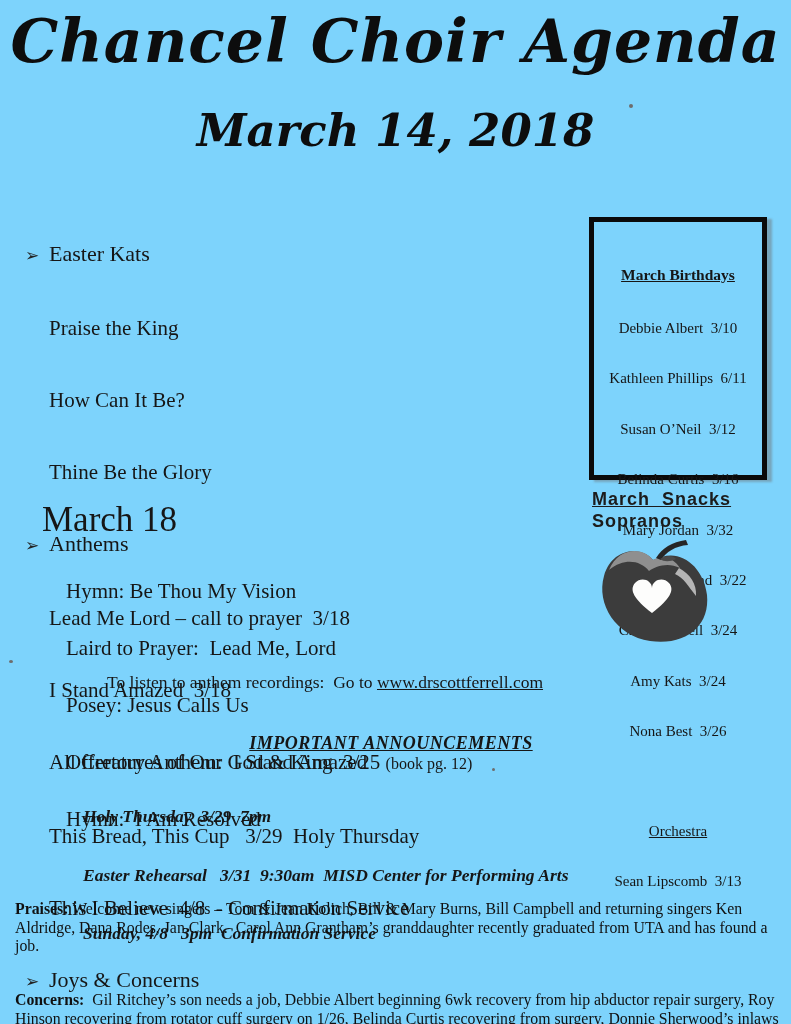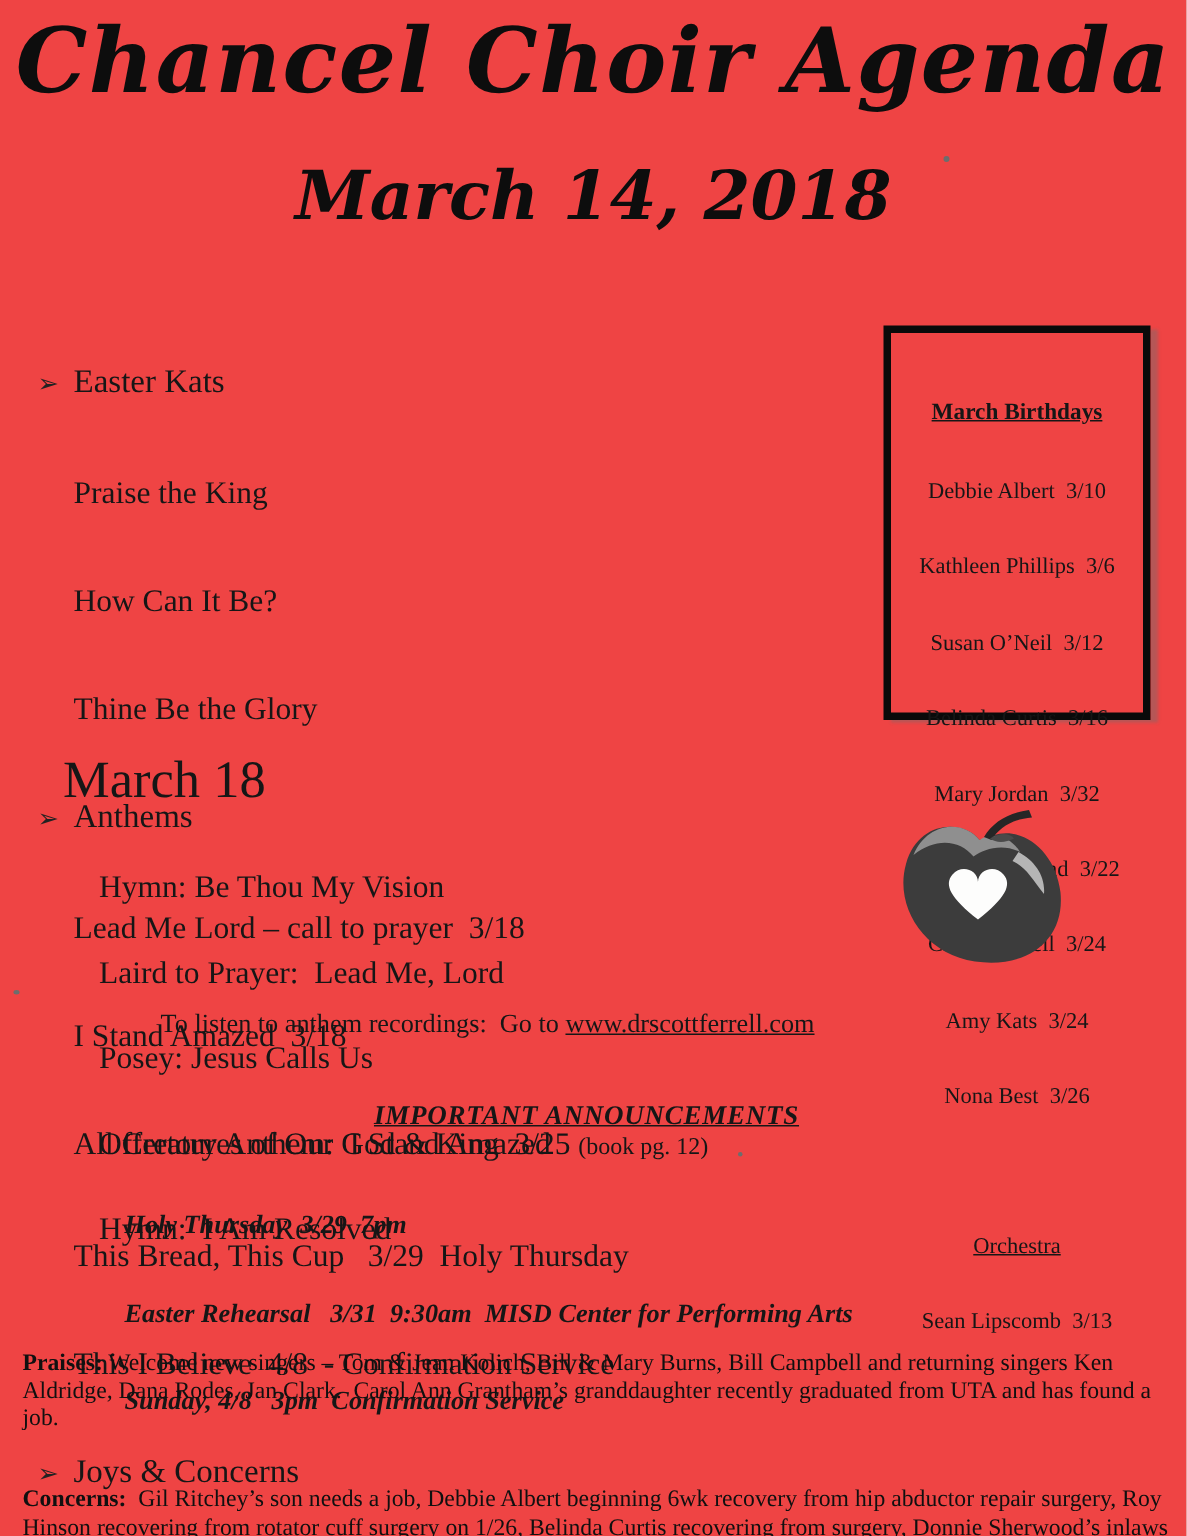--- a/index.html
+++ b/index.html
@@ -1,18 +1,18 @@
 <!DOCTYPE html>
 <html><head>
 <meta charset="utf-8">
 <style>
   html,body { margin:0; padding:0; background:#e8e8e8; }
   .sheet {
     position:relative; width:791px; height:1024px; margin:0 auto;
-    background:#ef4444; overflow:hidden; color:#161616;
+    background:#7dd3fc; overflow:hidden; color:#161616;
     font-family:"Liberation Serif", serif;
   }
   
   .doc-title {
     position:absolute; top:6px; left:0; width:100%;
     text-align:center; font-family:"DejaVu Serif", serif;
     font-style:italic; font-weight:bold; font-size:60px;
     letter-spacing:1px; color:#0d0d0d; white-space:nowrap;
   }
   .doc-date {
@@ -106,33 +106,37 @@
     <div>Hymn: Be Thou My Vision</div>
     <div>Laird to Prayer:  Lead Me, Lord</div>
     <div>Posey: Jesus Calls Us</div>
     <div>Offertory Anthem:  I Stand Amazed</div>
     <div>Hymn:  I Am Resolved</div>
   </div>
 
   <div class="bday-box">
     <div class="hd">March Birthdays</div>
     <div>Debbie Albert  3/10</div>
-    <div>Kathleen Phillips  3/6</div>
+    <div>Kathleen Phillips  6/11</div>
     <div>Susan O’Neil  3/12</div>
     <div>Belinda Curtis  3/16</div>
     <div>Mary Jordan  3/32</div>
     <div>John McClelland  3/22</div>
     <div>Cheryl Ferrell  3/24</div>
     <div>Amy Kats  3/24</div>
     <div>Nona Best  3/26</div>
     <div class="gap"></div>
     <div class="orch">Orchestra</div>
     <div>Sean Lipscomb  3/13</div>
   </div>
 
+  <div class="snacks">
+    <div class="t">March  Snacks</div>
+    <div>Sopranos</div>
+  </div>
 
   <div class="apple">
     <svg width="118" height="112" viewBox="0 0 118 112" xmlns="http://www.w3.org/2000/svg">
       <path d="M57 22 C46 8 16 9 8 38 C0 66 20 98 54 103 C90 108 114 88 111 57 C108 30 86 12 66 19 C63 20 60 21 57 22 Z" fill="#3c3c3c"></path>
       <path d="M57 22 C46 8 22 10 13 32 C28 20 44 22 53 33 C60 28 72 24 84 30 C78 20 66 16 57 22 Z" fill="#8f8f8f"></path>
       <path d="M83 30 C94 36 101 46 100 58 C92 48 88 40 79 36 Z" fill="#b5b5b5"></path>
       <path d="M56 50 C56 42 45 38 39 45 C33 52 38 61 56 75 C74 61 79 52 73 45 C67 38 56 42 56 50 Z" fill="#fdfdfc"></path>
       <path d="M60 20 C66 10 76 4 90 2 L92 7 C79 8 70 14 65 22 Z" fill="#262626"></path>
       <path d="M64 21 C70 17 77 17 80 21 C74 24 68 24 64 21 Z" fill="#4a4a4a"></path>
     </svg>

